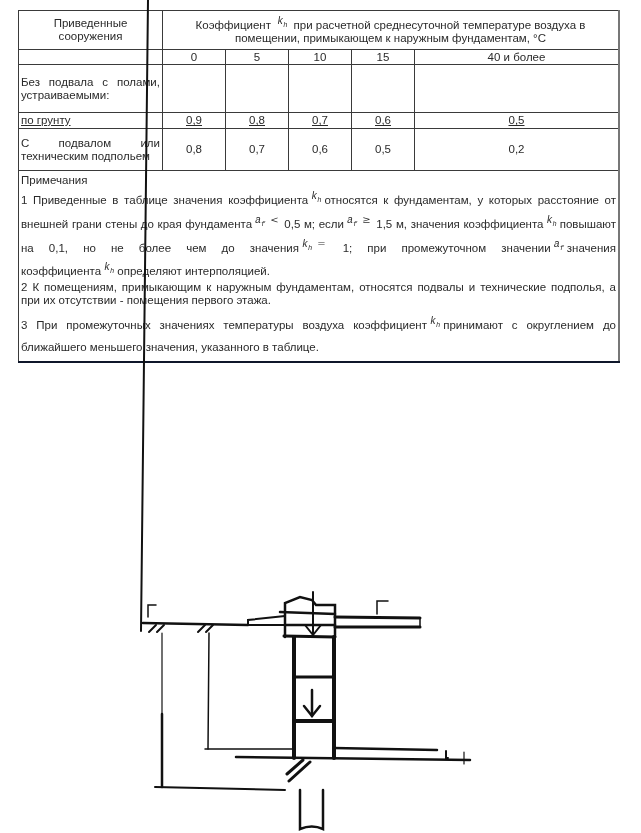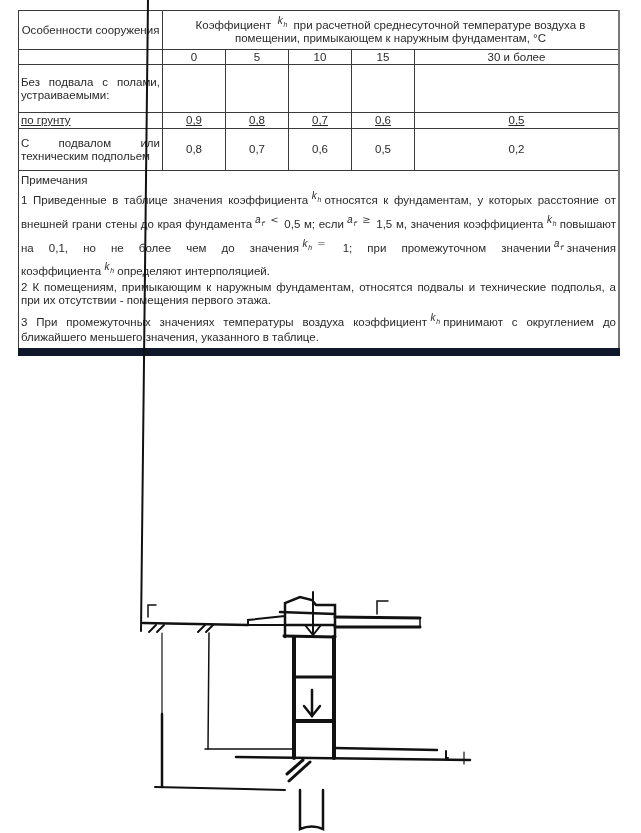--- a/index.html
+++ b/index.html
@@ -25,34 +25,34 @@
   .sym { font-family: "DejaVu Serif", serif; font-size: 10px; vertical-align: 5px; padding: 0 2px; }
   .lh2 { line-height: 20px; }
   svg.diagram { position: absolute; left: 0; top: 0; }
 </style>
 </head>
 <body>
 
 <table class="tbl">
   <tbody>
       <tr class="head1">
-    <td class="c" style="width:139px"><span>Особенности сооружения</span></td>
+    <td class="c" style="width:139px"><span>Приведенные сооружения</span></td>
     <td class="c outer-r" colspan="5">
       <span>Коэффициент</span>
       <span class="kh"><span>k</span><sub style="font-size:7px">h</sub></span>
       <span>при расчетной среднесуточной температуре воздуха в помещении, примыкающем к наружным фундаментам, °С</span>
     </td>
   </tr>
   <tr class="head2">
     <td></td>
     <td class="c" style="width:58px">0</td>
     <td class="c" style="width:58px">5</td>
     <td class="c" style="width:58px">10</td>
     <td class="c" style="width:58px">15</td>
-    <td class="c outer-r">30 и более</td>
+    <td class="c outer-r">40 и более</td>
   </tr>
   <tr class="r-intro">
     <td class="j" style="text-align-last:left">Без подвала с полами, устраиваемыми:</td>
     <td></td>
         <td></td>
         <td></td>
         <td></td>
         <td class="outer-r"></td>
   </tr>
   <tr class="r-s">
@@ -65,27 +65,27 @@
   </tr>
   <tr class="r-b">
     <td class="j" style="text-align-last:left">С подвалом или техническим подпольем</td>
     <td class="c">0,8</td>
     <td class="c">0,7</td>
     <td class="c">0,6</td>
     <td class="c">0,5</td>
     <td class="c outer-r">0,2</td>
   </tr>
   <tr>
-    <td colspan="6" class="notes outer-r" style="border-bottom:8px solid #0f172a">
+    <td colspan="6" class="notes outer-r" style="border-bottom:2px solid #0f172a">
       <p>Примечания</p>
       <p class="np lh2">
         <span>1 Приведенные в таблице значения коэффициента</span><span class="kh">k<sub style="font-size: 7px;">h</sub></span><span>относятся к фундаментам, у которых расстояние от внешней грани стены до края фундамента</span><span class="kh">a<sub style="font-size: 7px;">f</sub></span><span class="sym">&lt;</span> <span>0,5 м; если</span><span class="kh">a<sub style="font-size: 7px;">f</sub></span><span class="sym">≥</span> <span>1,5 м, значения коэффициента</span><span class="kh">k<sub style="font-size: 7px;">h</sub></span><span>повышают на 0,1, но не более чем до значения</span><span class="kh">k<sub style="font-size: 7px;">h</sub></span><span class="sym">=</span> <span>1; при промежуточном значении</span><span class="kh">a<sub style="font-size: 7px;">f</sub></span><span>значения коэффициента</span><span class="kh">k<sub style="font-size: 7px;">h</sub></span><span>определяют интерполяцией.</span>
       </p>
       <p class="np">2 К помещениям, примыкающим к наружным фундаментам, относятся подвалы и технические подполья, а при их отсутствии - помещения первого этажа.</p>
-      <p class="np gap lh-n3" style="line-height:15px">
+      <p class="np gap lh-n3" style="line-height:22px">
         <span>3 При промежуточных значениях температуры воздуха коэффициент</span><span class="kh">k<sub style="font-size: 7px;">h</sub></span><span>принимают с округлением до ближайшего меньшего значения, указанного в таблице.</span>
       </p>
     </td>
   </tr>
 </tbody>
   </table>
 
 <svg class="diagram" width="641" height="833" stroke="#111" fill="none" stroke-linecap="round">
 
   <path d="M148 617 L148 605 L156 605" stroke-width="1.5"></path>

